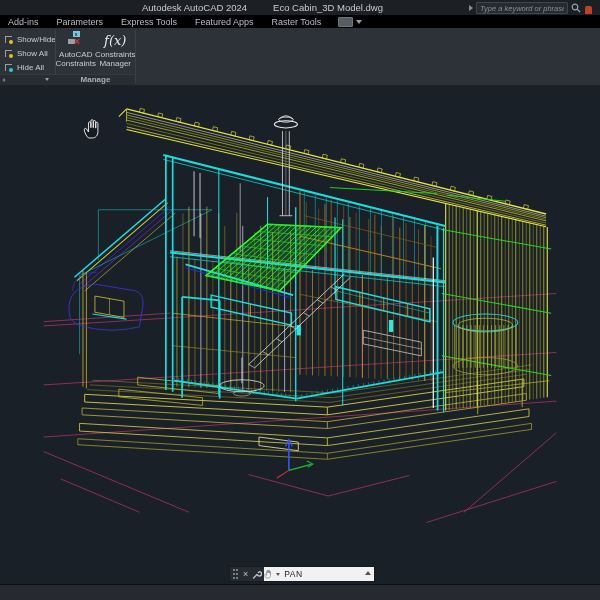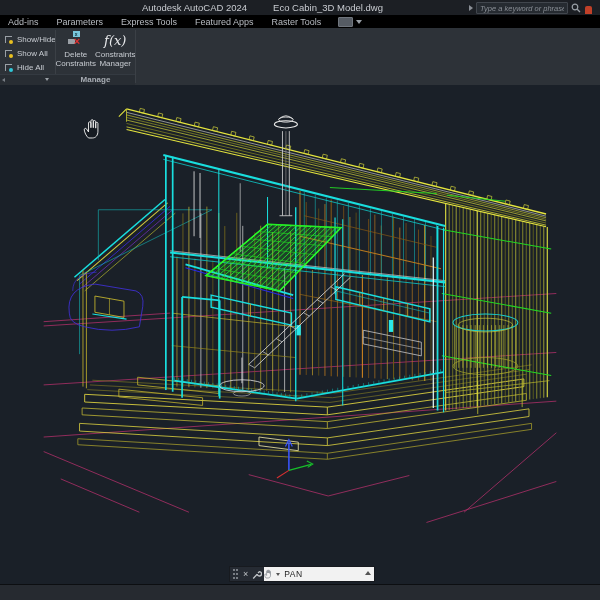--- a/index.html
+++ b/index.html
@@ -113,21 +113,21 @@
     <div class="rsep" style="left:55px"></div>
     <div class="rpanel2">
       <div class="bigbtn">
         <span class="ic">
             <span class="del-ic">
           <span class="del-badge">x</span>
           <span class="del-sq"></span>
               <span class="del-x">×</span>
         </span>
           </span>
-        <span>Delete</span>
+        <span>AutoCAD</span>
         <span>Constraints</span>
       </div>
       <div class="bigbtn">
         <span class="ic">
             <span class="fx">f(x)</span>
           </span>
         <span>Constraints</span>
         <span>Manager</span>
       </div>
     </div>

